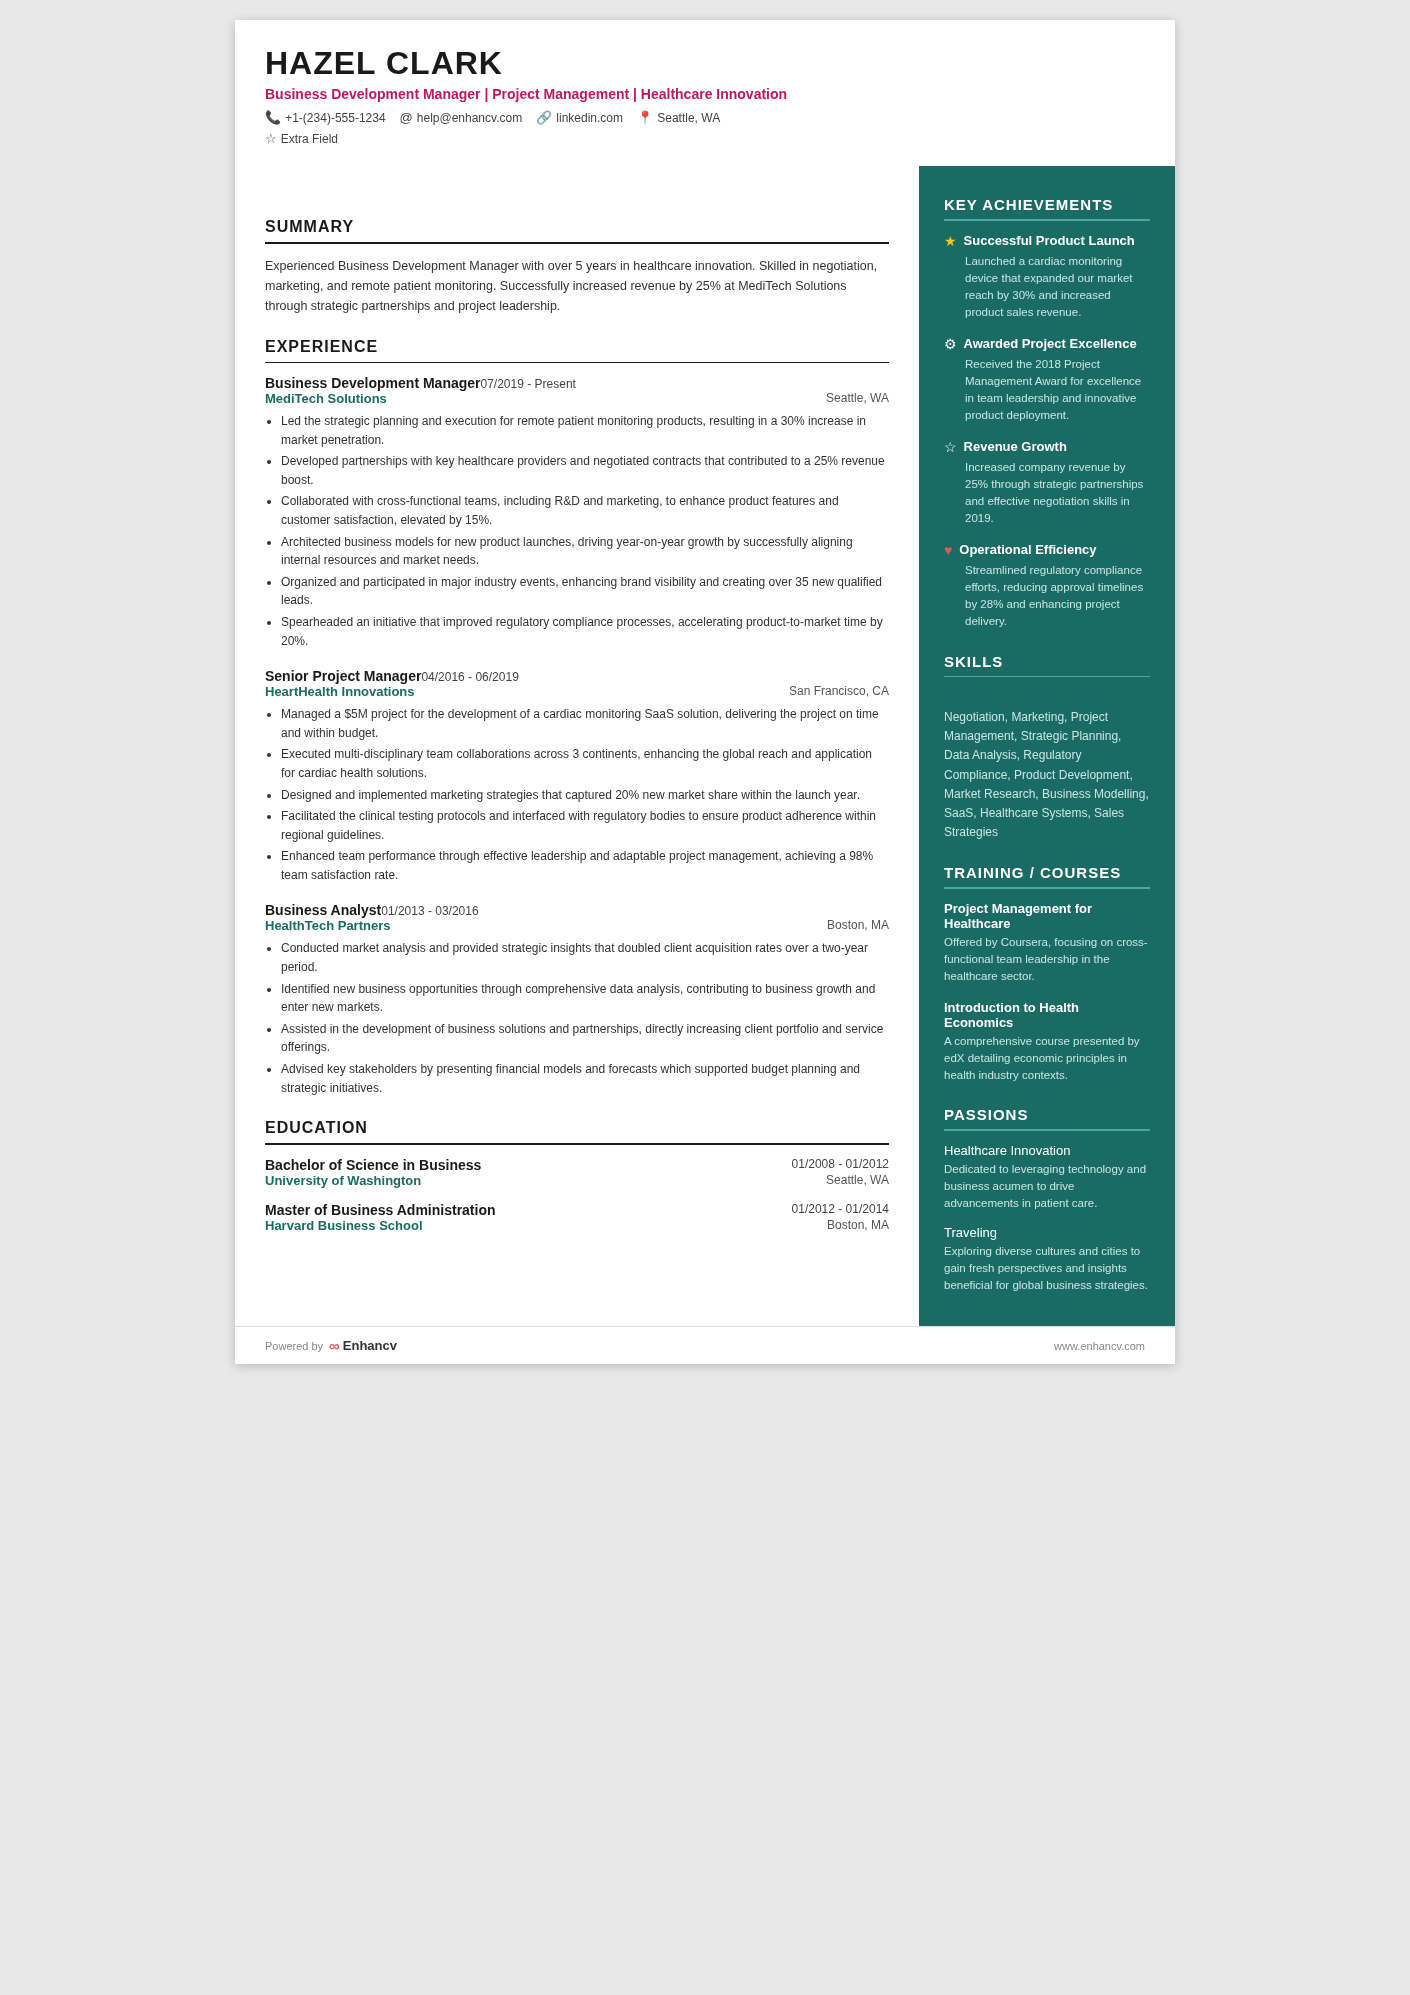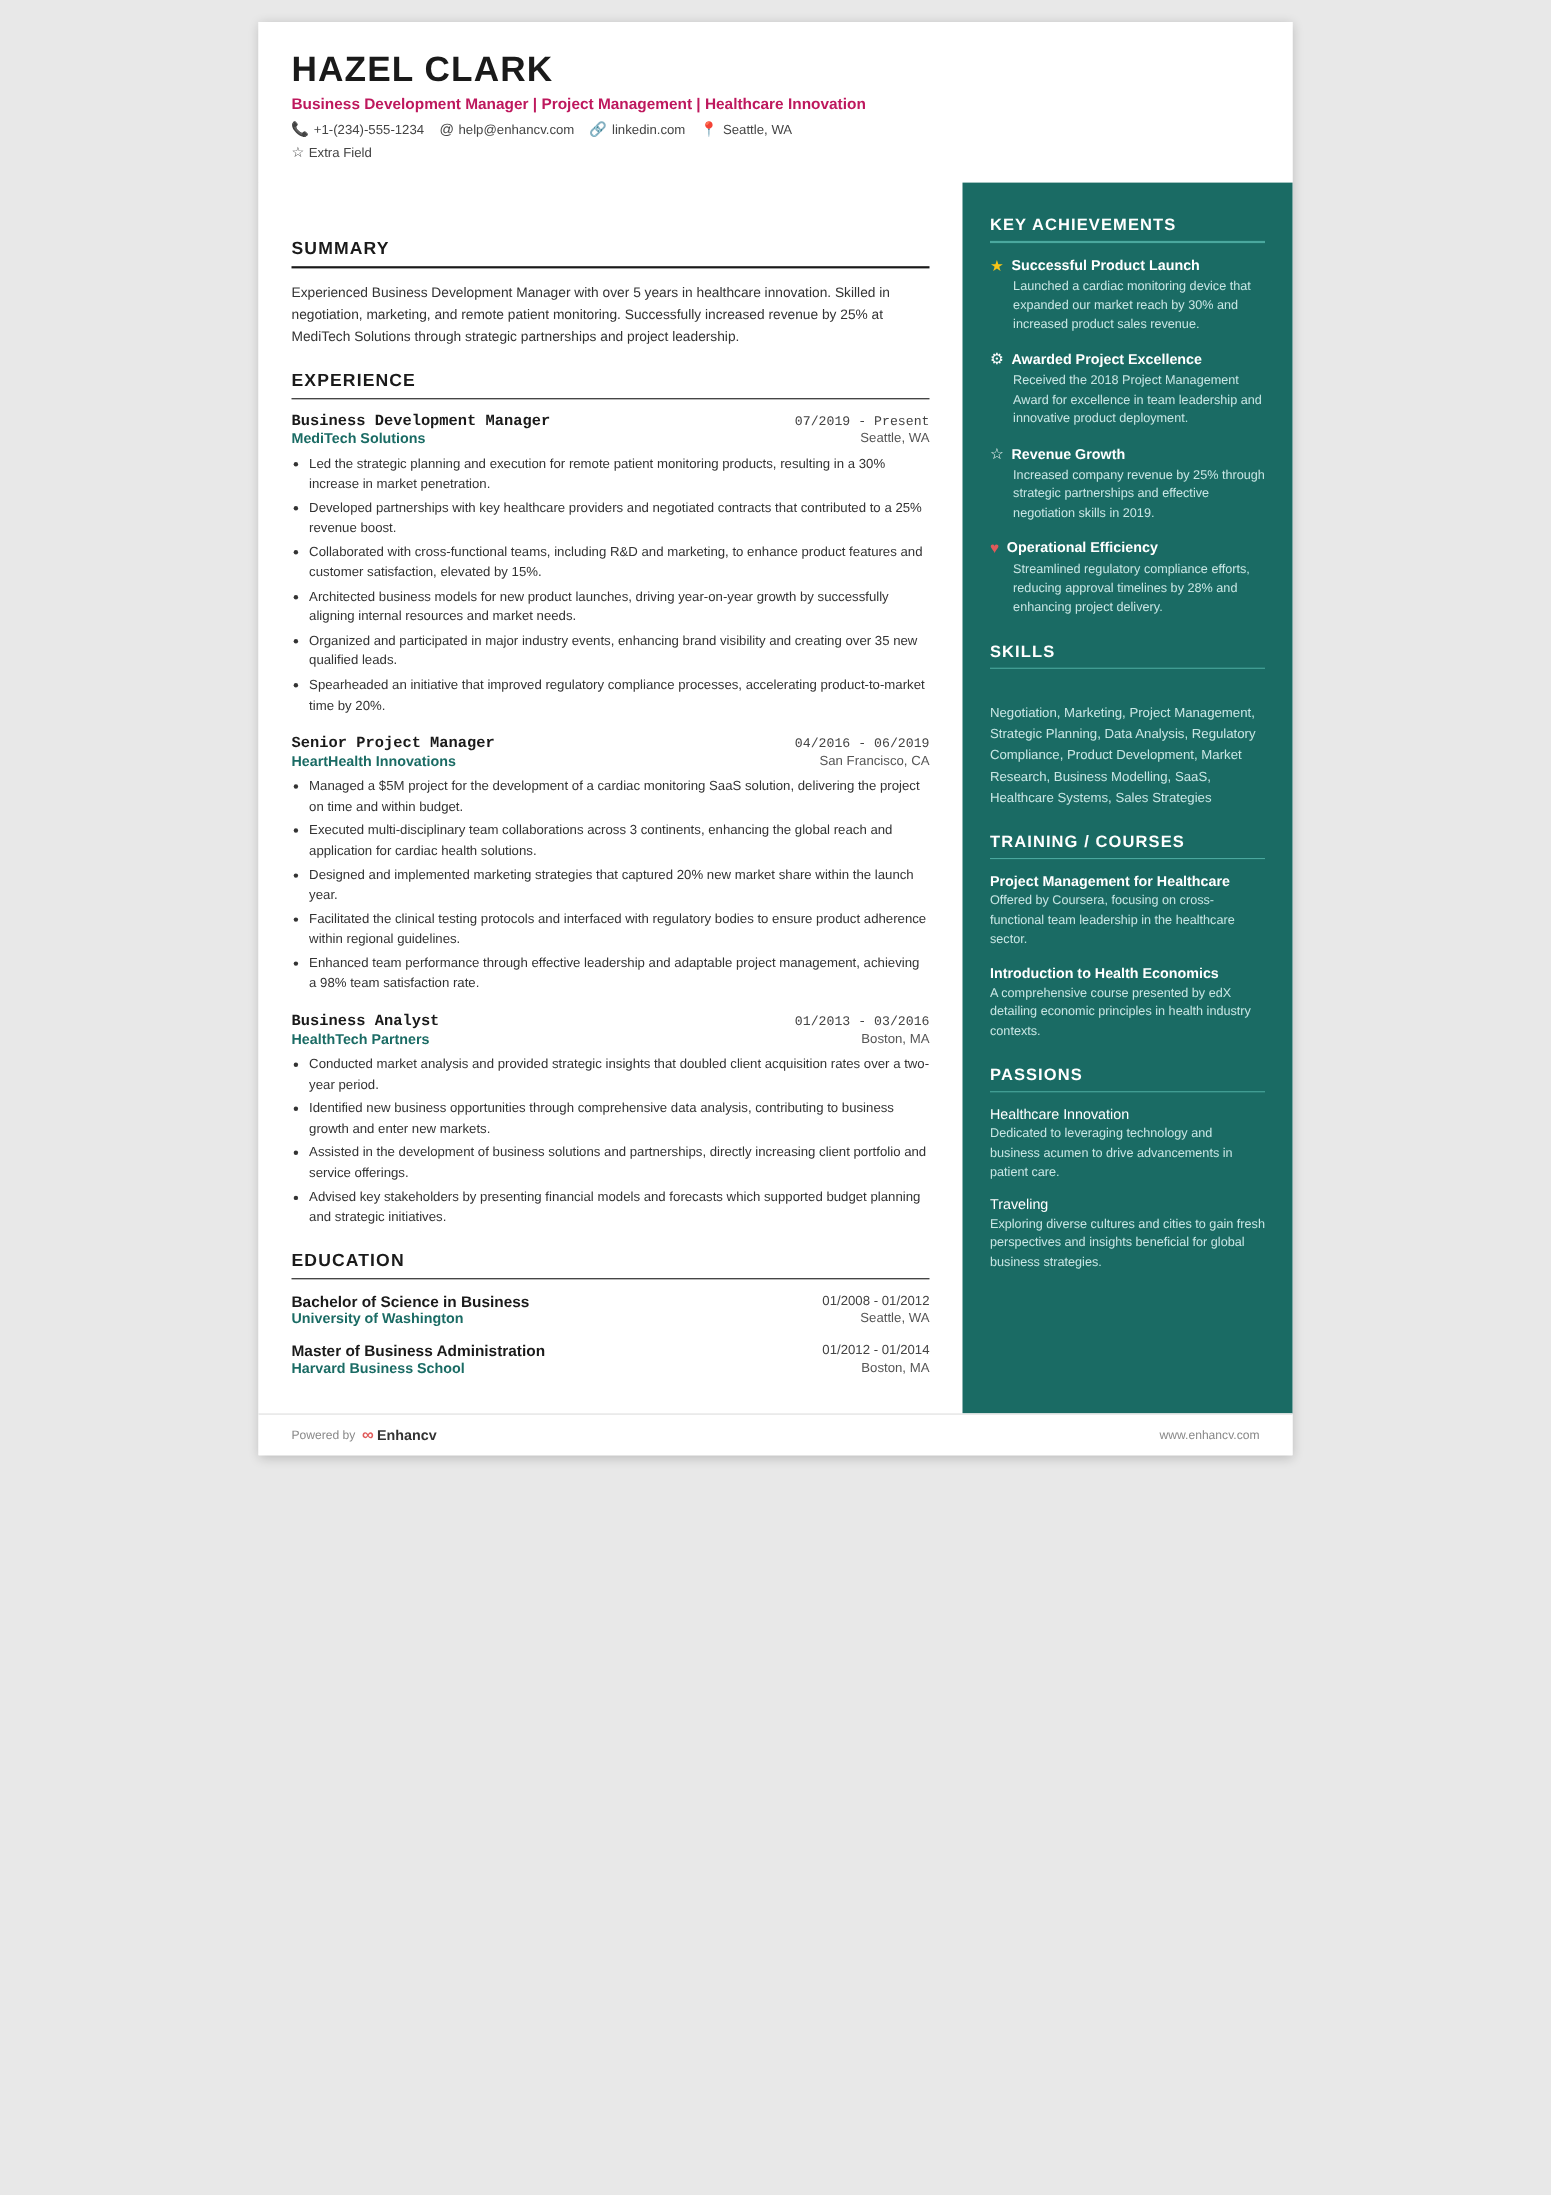--- a/index.html
+++ b/index.html
@@ -22,21 +22,21 @@
       flex: 1;
     }
     
     .left-col {
       flex: 1;
       padding: 30px 30px 20px 30px;
       background: #fff;
     }
     
     .right-col {
-      width: 300px;
+      width: 256px;
       background: #1a6b64;
       color: #fff;
       padding: 30px 25px 20px 25px;
     }
     
     .header {
       padding: 25px 30px 20px 30px;
       background: #fff;
     }
     .header h1 {
@@ -89,23 +89,21 @@
       font-size: 12.5px;
       color: #333;
       line-height: 1.6;
     }
     
     .exp-entry {
       margin-bottom: 18px;
     }
     .exp-header {
       display: flex;
-      justify-content: space-between;
       align-items: baseline;
-      font-family: Liberation Mono, monospace;
     }
     .exp-title {
       font-size: 14px;
       font-weight: 700;
       color: #1a1a1a;
     }
     .exp-date {
       font-size: 12px;
       color: #444;
     }

